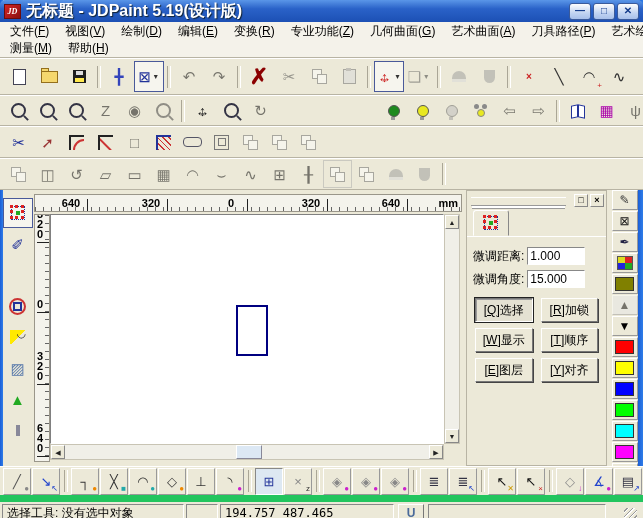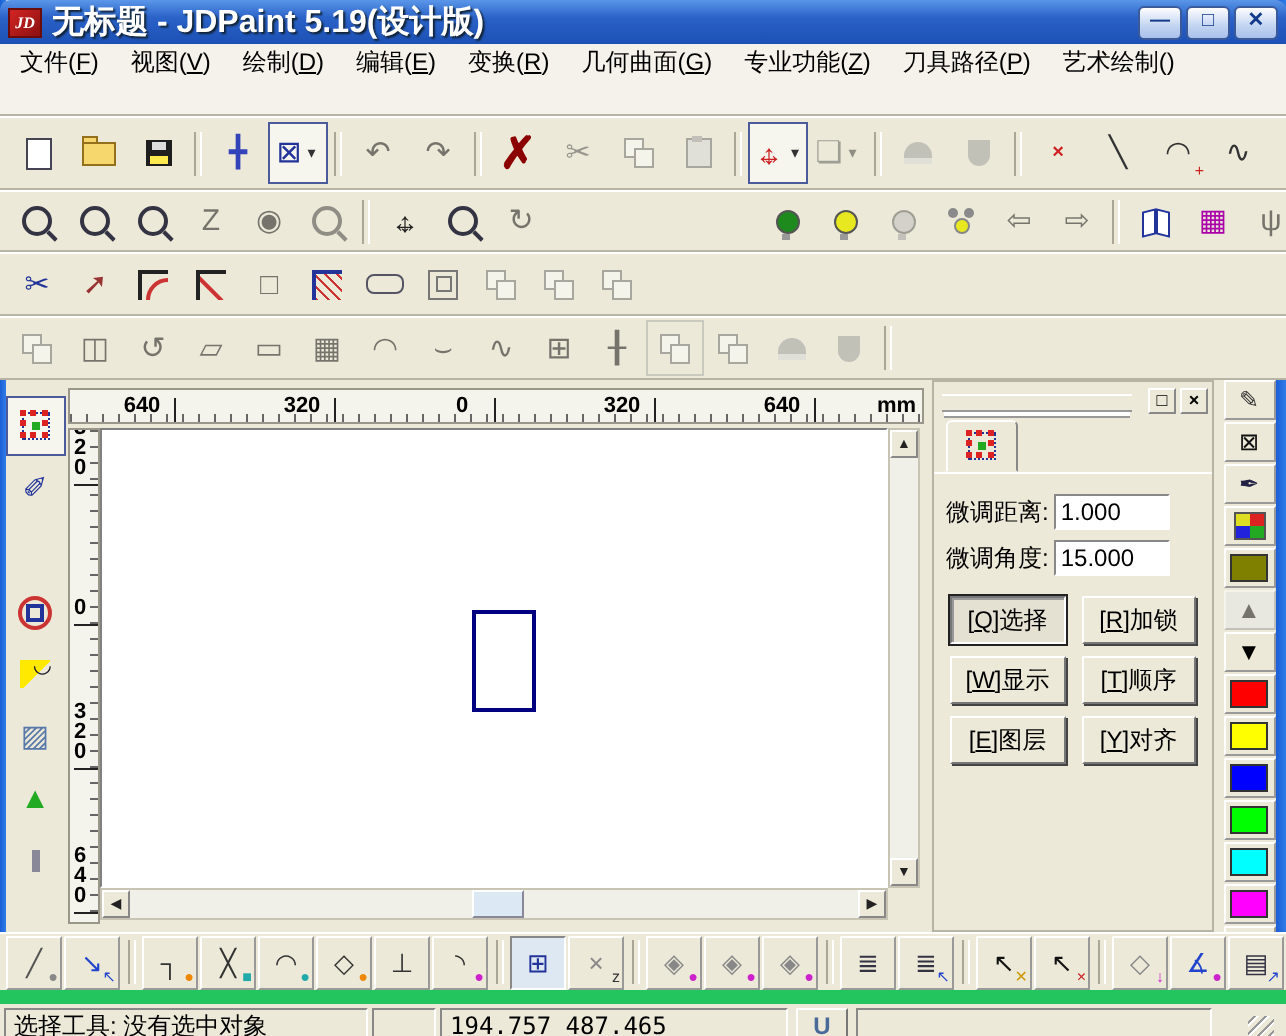--- a/index.html
+++ b/index.html
@@ -193,24 +193,29 @@
       </div>
   </div>
 
   <div class="menubar">
     <div class="menurow" id="menurow1">
         <span class="menu-item">文件(<u>F</u>)</span>
         <span class="menu-item">视图(<u>V</u>)</span>
         <span class="menu-item">绘制(<u>D</u>)</span>
         <span class="menu-item">编辑(<u>E</u>)</span>
         <span class="menu-item">变换(<u>R</u>)</span>
+        <span class="menu-item">专业功能(<u>Z</u>)</span>
         <span class="menu-item">几何曲面(<u>G</u>)</span>
-        <span class="menu-item">专业功能(<u>Z</u>)</span>
+        <span class="menu-item">艺术曲面(<u>A</u>)</span>
         <span class="menu-item">刀具路径(<u>P</u>)</span>
         <span class="menu-item">艺术绘制()</span>
+      </div>
+    <div class="menurow" id="menurow2">
+        <span class="menu-item">测量(<u>M</u>)</span>
+        <span class="menu-item">帮助(<u>H</u>)</span>
       </div>
   </div>
 
   <div class="toolbar" id="tb1">
       <div class="tb-btn">
         <span class="ic sh shape-page"></span>
       </div>
       <div class="tb-btn">
         <span class="ic sh shape-folder"></span>
       </div>

